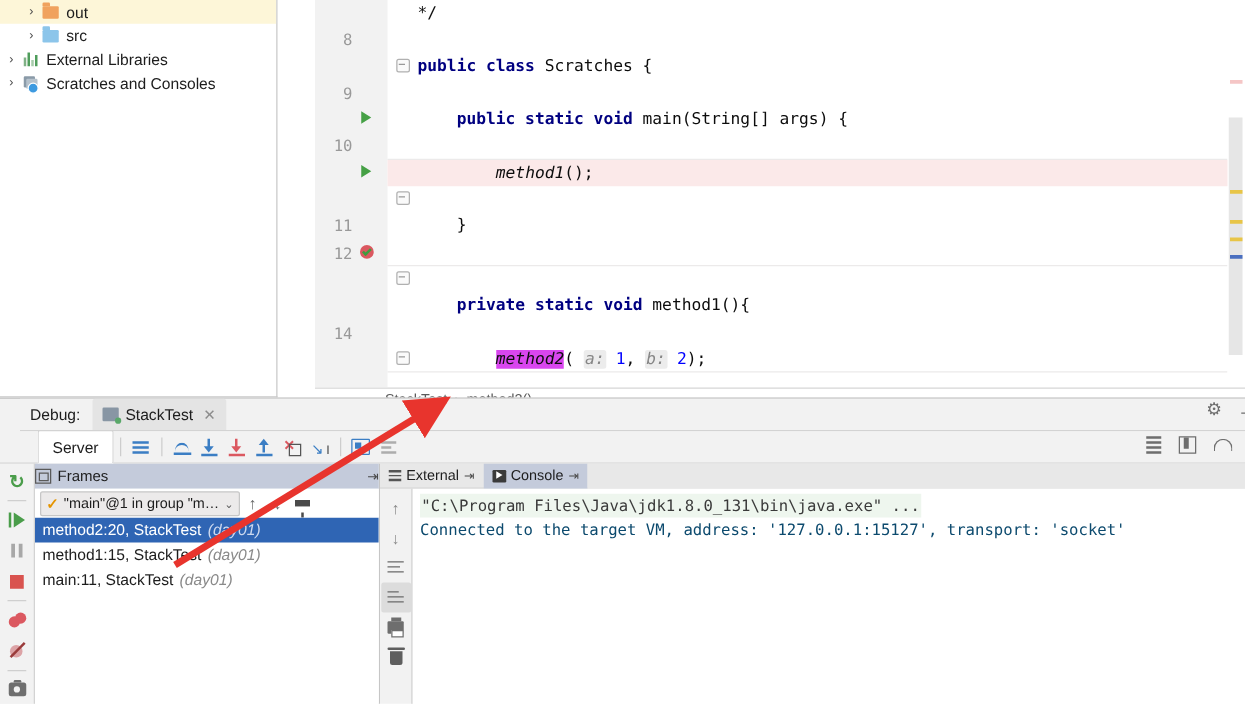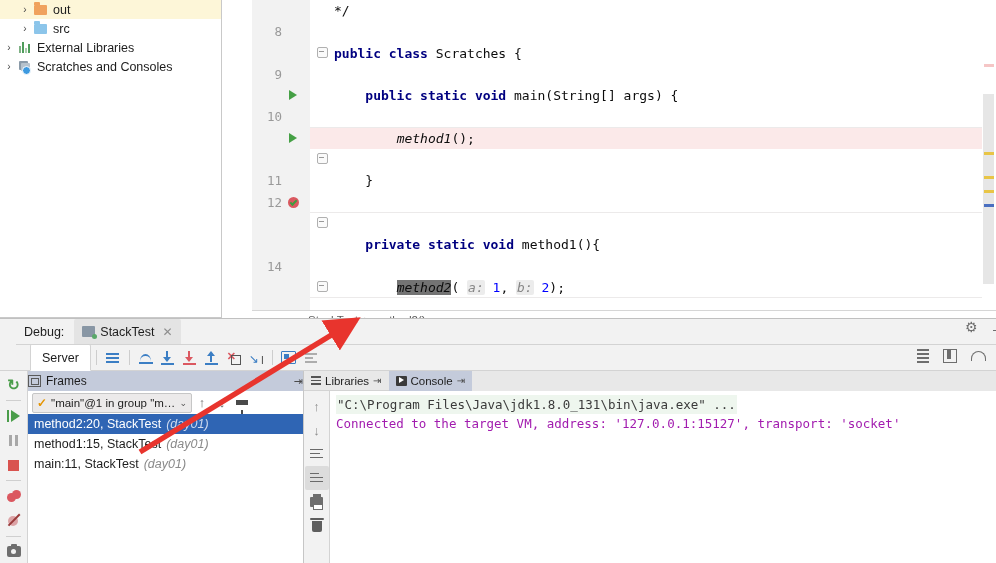--- a/index.html
+++ b/index.html
@@ -52,21 +52,21 @@
     color:#999;font-family:"DejaVu Sans Mono",monospace;font-size:12.5px;
   }
   .markcol{position:absolute;left:34px;width:14px;text-align:center;}
   .foldcol{position:absolute;left:64px;width:12px;text-align:center;color:#a0a0a0;font-size:11px;}
   .ltext{position:absolute;left:82px;top:0;}
 
   .kw{color:#000080;font-weight:bold;}
   .plain{color:#0c0c0c;}
   .num{color:#0000ff;}
   .hintbg{background:#ececec;color:#868686;font-style:italic;border-radius:2px;padding:0 1px;}
-  .mhl{background:#737373;}
+  .mhl{background:#d946ef;}
   .italic-m{font-style:italic;color:#0c0c0c;}
 
   .row-bp{position:absolute;left:58px;right:0;top:0;height:21.3px;background:#fbe9e9;}
 
   .bp-dot{width:11px;height:11px;border-radius:50%;background:#db5860;display:inline-block;position:relative;top:1px;}
   .bp-dot:after{content:"";position:absolute;left:2px;top:3px;width:5px;height:2px;border-left:2px solid #3f9d3f;border-bottom:2px solid #3f9d3f;transform:rotate(-45deg);}
   .play-tri{width:0;height:0;border-left:8px solid #45a045;border-top:5px solid transparent;border-bottom:5px solid transparent;display:inline-block;}
   .fold-open{display:inline-block;width:9px;height:9px;border:1px solid #b0b0b0;border-radius:2px;position:relative;top:1px;background:#fafafa;}
   .fold-open:after{content:"";position:absolute;left:1px;top:3px;width:5px;height:1px;background:#999;}
   .fold-end{display:inline-block;width:9px;height:9px;border:1px solid #b0b0b0;border-radius:2px;position:relative;top:1px;background:#fafafa;}
@@ -252,21 +252,21 @@
   .vtab .pin{color:#4a4a4a;font-size:10px;}
   .vtab-rest{flex:1;height:20px;background:#e8e8e8;}
 
   .console-body{
     position:absolute;left:26px;top:20px;right:0;bottom:0;background:#fff;padding:4px 0 0 6px;
     font-family:"DejaVu Sans Mono","Liberation Mono",monospace;font-size:12.5px;box-sizing:border-box;
     overflow:hidden;
   }
   .cline{height:19px;line-height:19px;white-space:pre;}
   .cmd-line{color:#3a3a3a;background:#eef6ee;display:inline-block;padding:0 1px;}
-  .conn-line{color:#a21caf;}
+  .conn-line{color:#0c4a6e;}
 
   
   .arrow-svg{position:absolute;left:0;top:0;width:996px;height:563px;pointer-events:none;}
 </style>
 </head>
 <body>
 
 <div id="root">
 
   <div class="tree">
@@ -548,21 +548,21 @@
     </div>
 
     <div class="console-pane">
       <div class="var-tabs">
         <div class="vtab">
           <span class="vars-ico">
               <i></i>
               <i></i>
               <i></i>
             </span>
-          <span>Libraries</span>
+          <span>External</span>
           <span class="pin">⇥</span>
         </div>
         <div class="vtab active">
           <span class="cons-ico"></span>
           <span>Console</span>
           <span class="pin">⇥</span>
         </div>
         <div class="vtab-rest"></div>
       </div>
       <div class="console-body">

